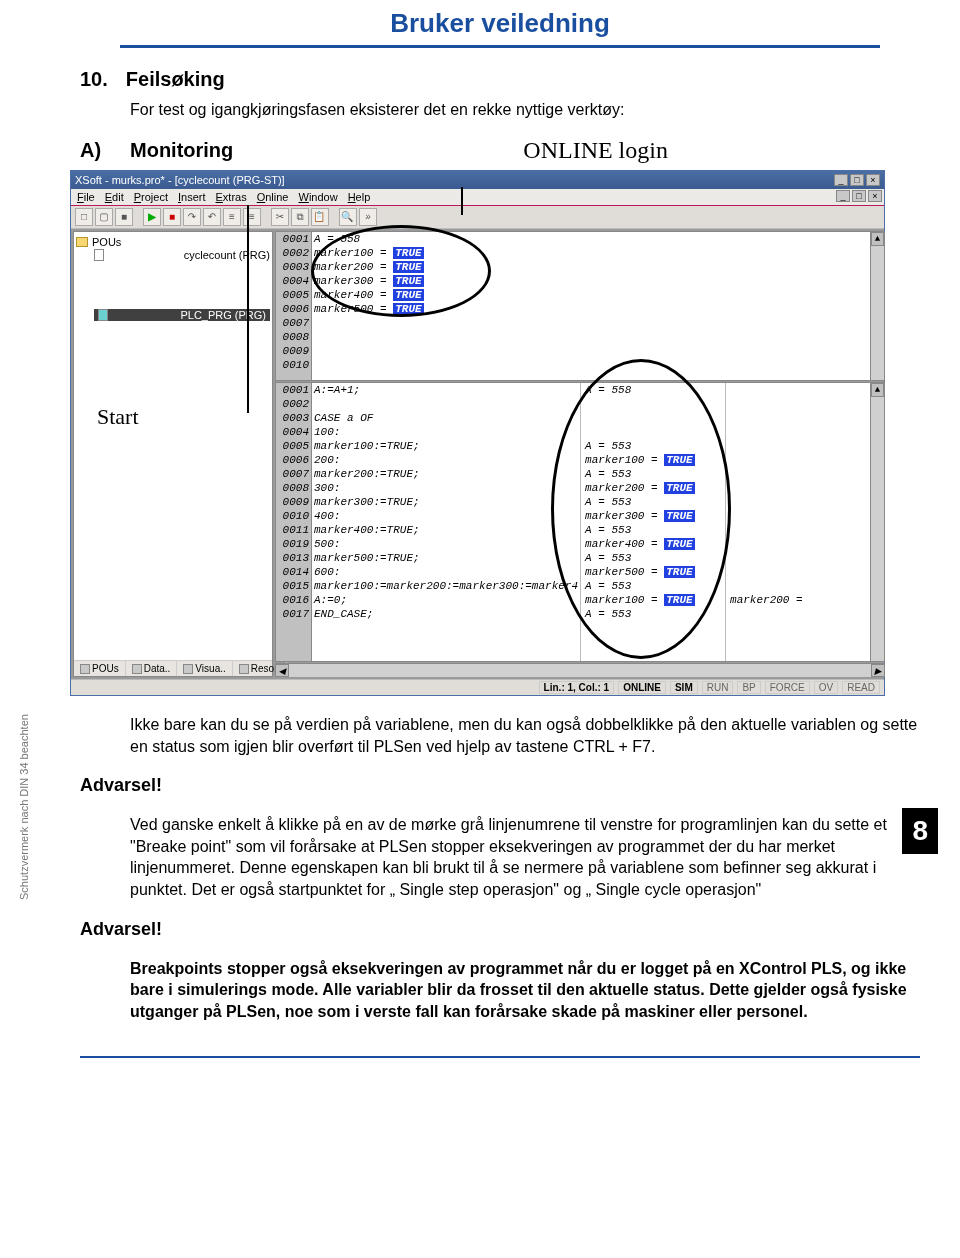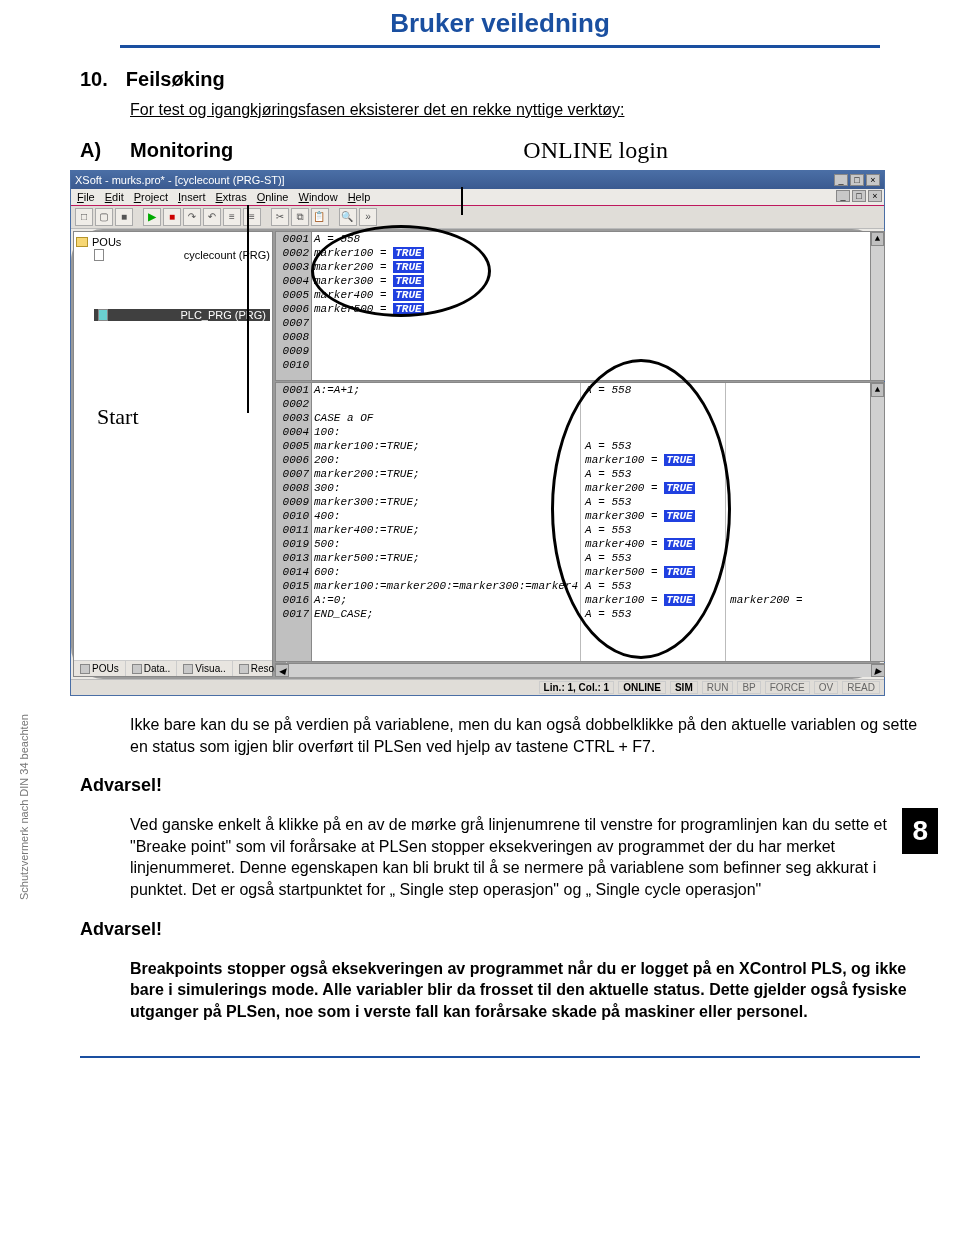--- a/index.html
+++ b/index.html
@@ -28,21 +28,20 @@
   .section-num {
     display: flex;
     gap: 18px;
     margin-top: 20px;
     font-weight: bold;
     font-size: 20px;
   }
   .intro-text {
     font-size: 16px;
     margin: 10px 0 18px 50px;
-    text-decoration: underline;
   }
   .monitoring-row {
     display: flex;
     align-items: center;
     gap: 30px;
     font-size: 20px;
     font-weight: bold;
     margin-bottom: 6px;
   }
   .monitoring-row .letter { width: 20px; }
@@ -92,21 +91,21 @@
   .toolbar {
     display:flex; gap:2px; padding:2px 4px; border-bottom:1px solid #bbb; background:#e0ddd8;
   }
   .toolbar .tbtn {
     width:18px;height:18px;border:1px solid #aaa;background:#f0ede8;font-size:10px;line-height:16px;text-align:center;color:#555;
   }
   .toolbar .tbtn.red { color:#c00; font-weight:bold; }
   .toolbar .tbtn.grn { color:#0a0; font-weight:bold; }
   .toolbar .sep { width:6px; }
   .workspace {
-    display:flex; background:#9a9a9a; padding:2px; gap:2px; min-height:430px; position:relative;border-radius:32px;
+    display:flex; background:#9a9a9a; padding:2px; gap:2px; min-height:430px; position:relative;
   }
   .left-panel {
     width:200px; background:#fff; border:1px solid #888; display:flex; flex-direction:column;
   }
   .tree {
     flex:1; background:#fff; font-size:11px; padding:4px 2px;
   }
   .tree .folder { display:flex; align-items:center; gap:4px; }
   .tree .fileitem { display:flex; align-items:center; gap:4px; margin-left:18px; margin-top:1px;justify-content:space-between; }
   .tree .fileitem.sel { background:#404040; color:#fff; padding:0 4px;margin-top:48px; }

